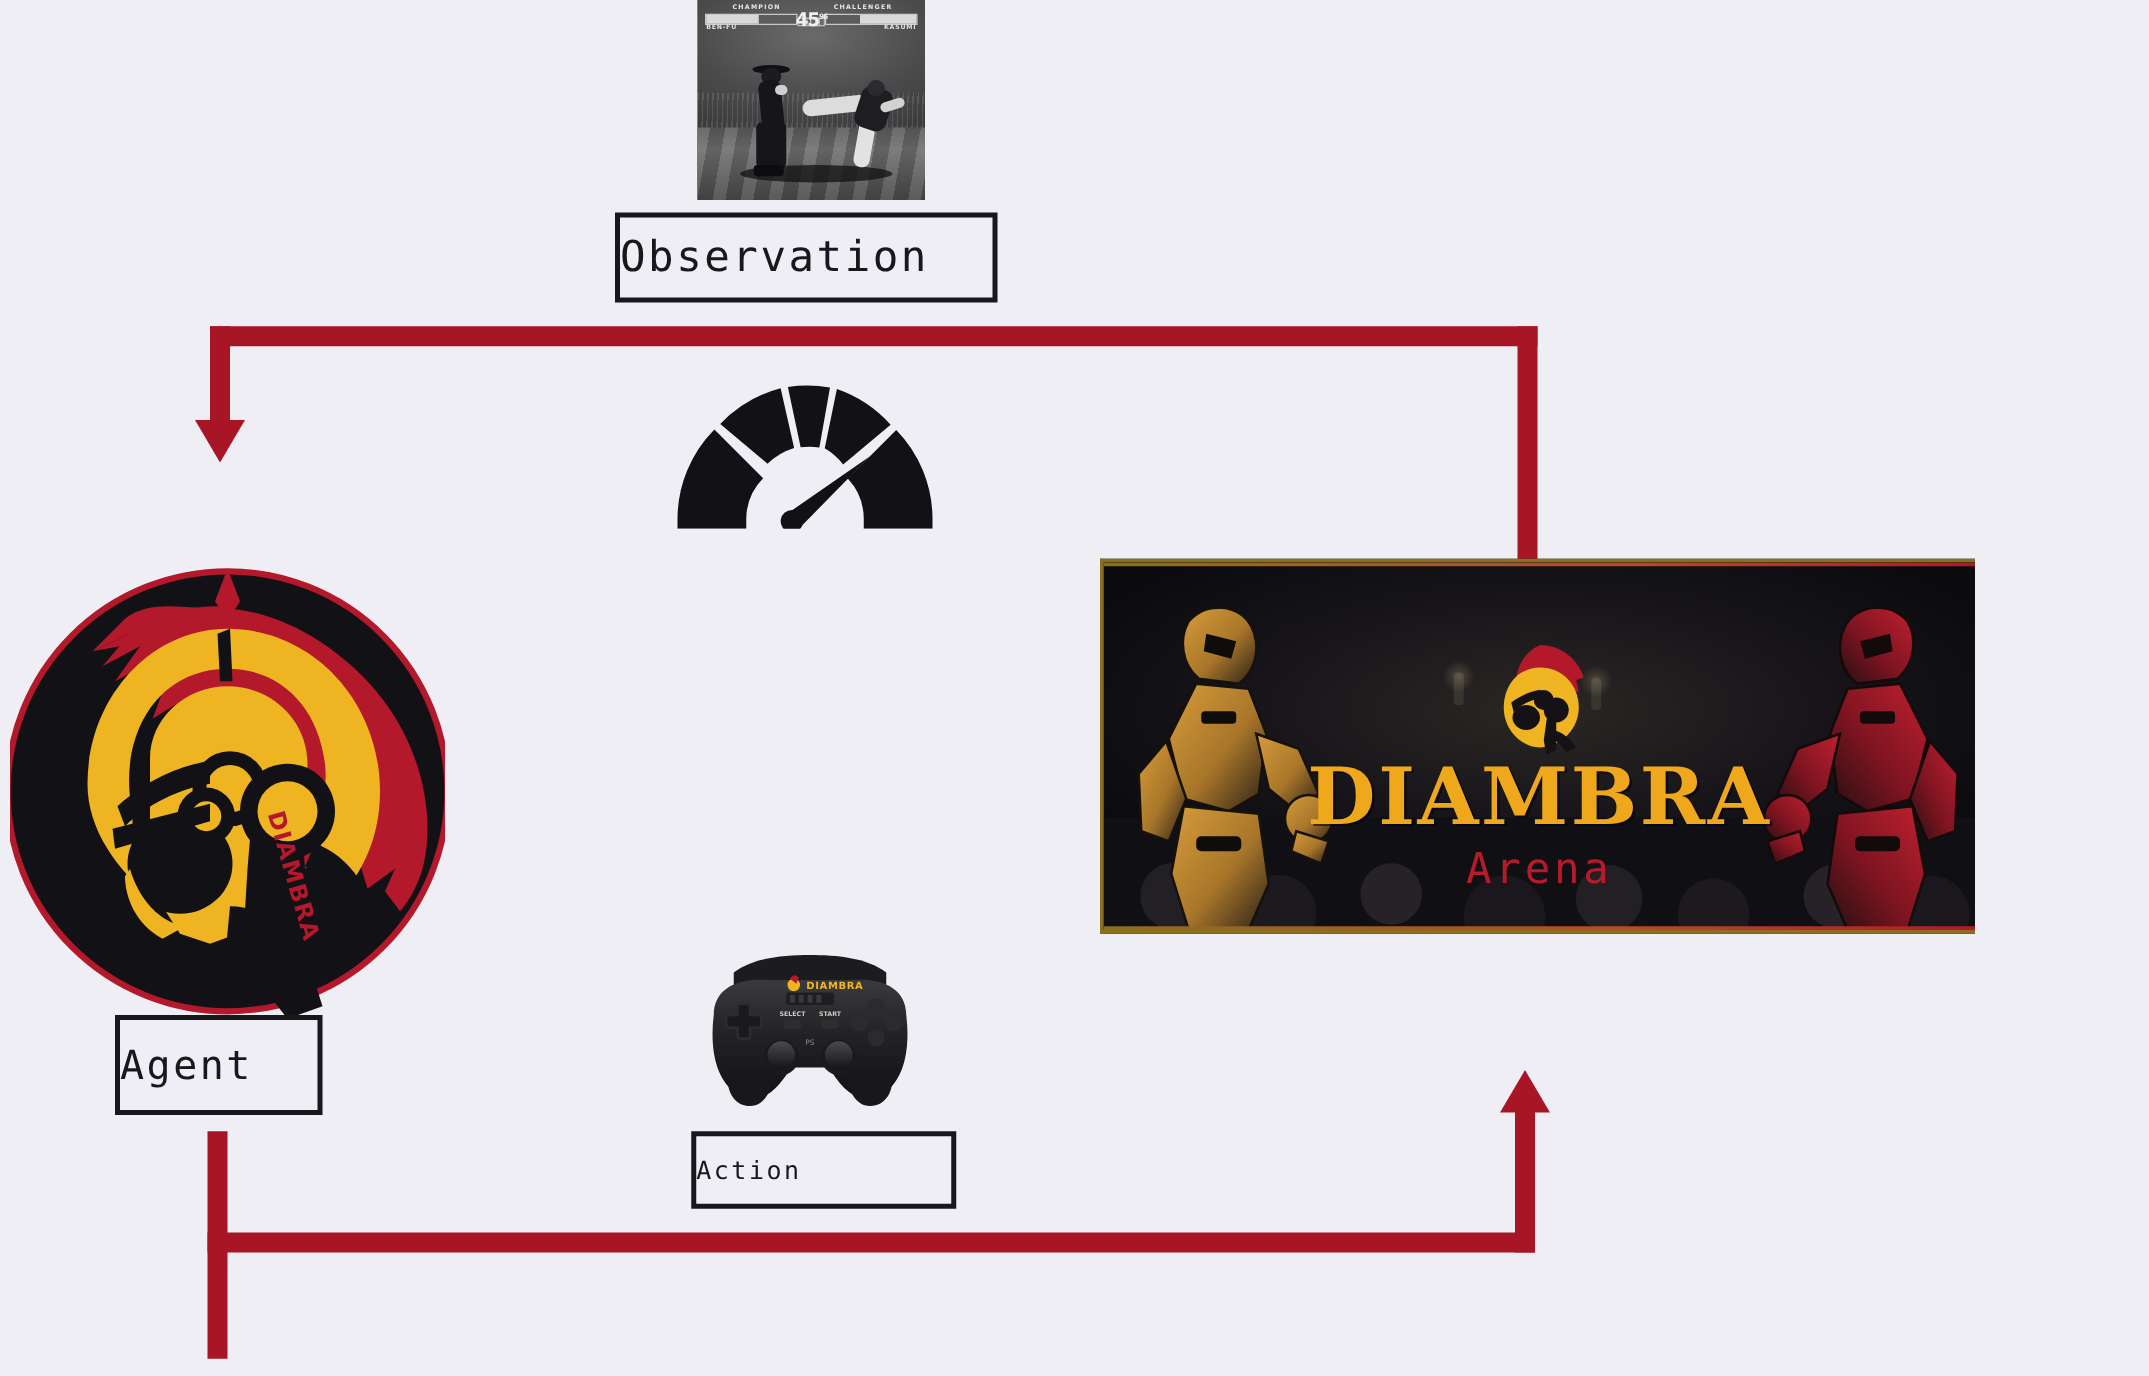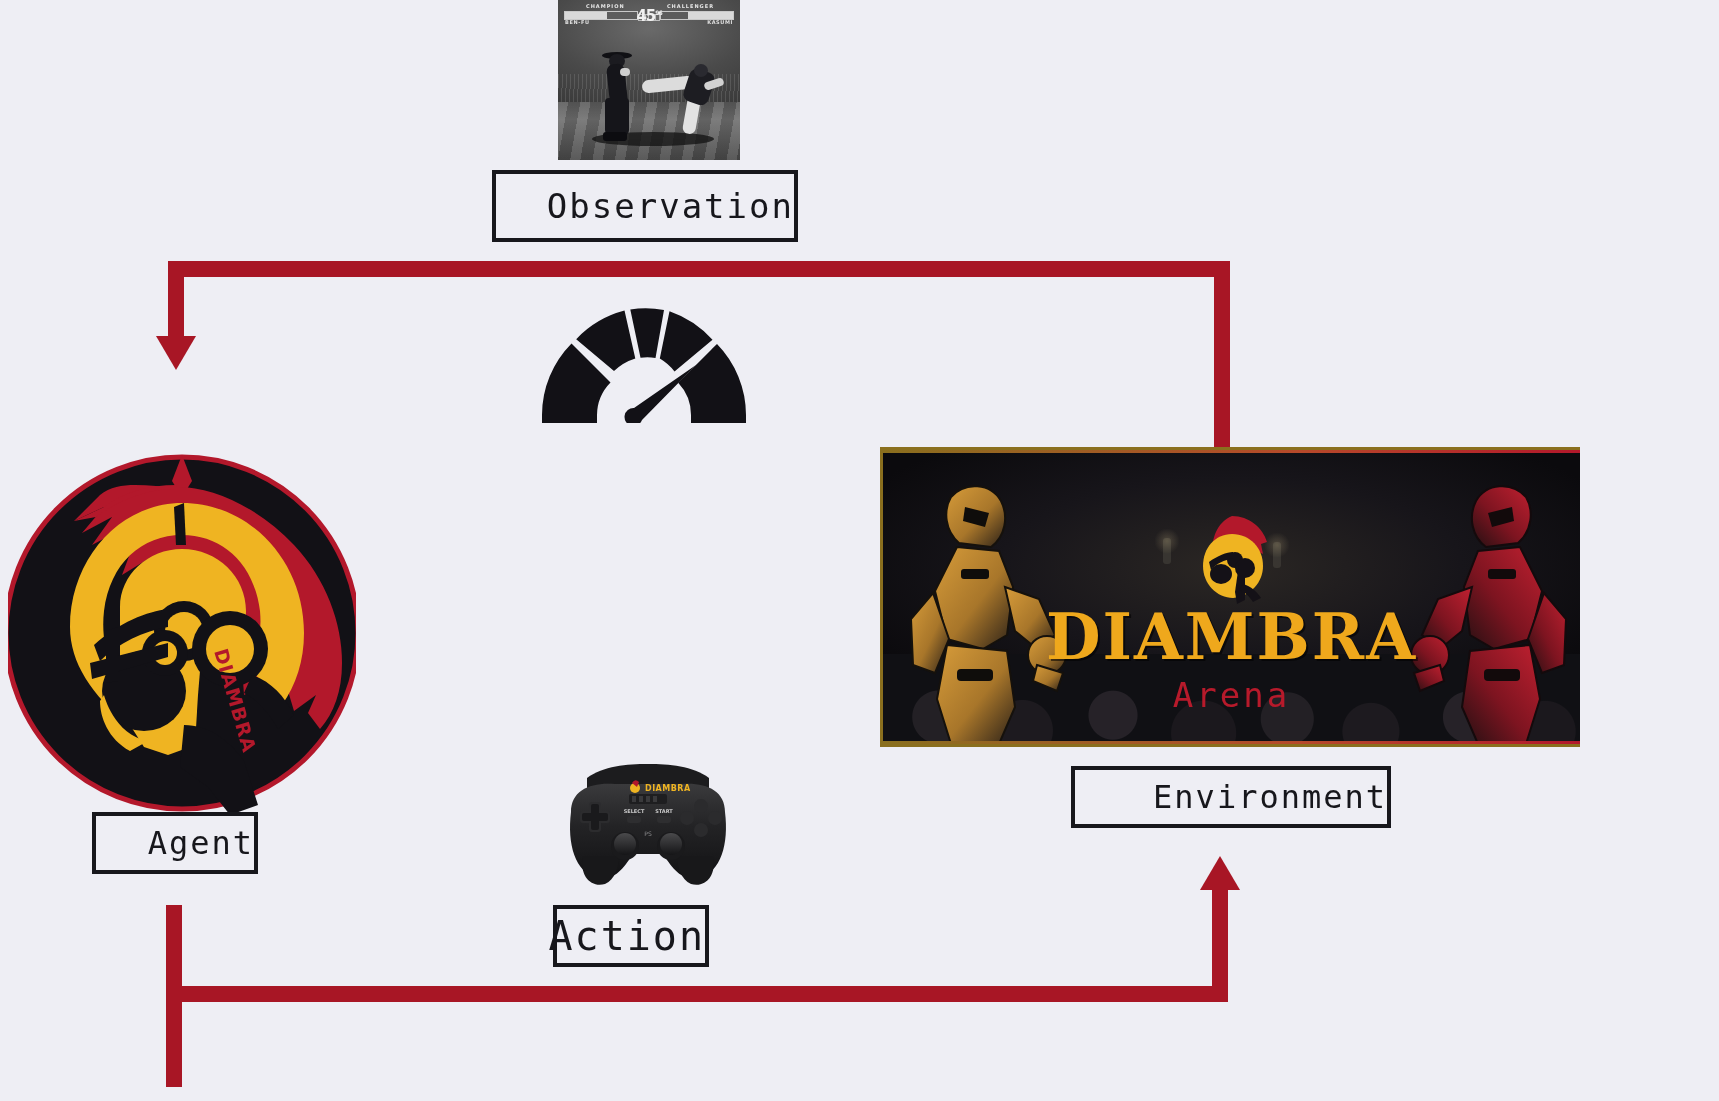--- a/index.html
+++ b/index.html
@@ -10,21 +10,21 @@
     overflow:hidden;
     position:relative;
   }
   .stage{position:absolute;inset:0;}
 
   
   .label-box{
     position:absolute;
     border:4px solid #17171c;
     background:#eeeef4;
-    display:flex;align-items:center;justify-content:flex-end;
+    display:flex;align-items:center;justify-content:flex-start;
     color:#17171c;
     letter-spacing:2px;
     font-family:"DejaVu Sans Mono", monospace;
     font-weight:400;
     z-index:40;
     box-sizing:border-box;
   }
 
   
   #observation-image{
@@ -298,21 +298,21 @@
         <path d="M176,330 C200,330 220,344 236,366 L250,410 L222,420 L200,392 L172,372 Z"></path>
         <path d="M244,280 C262,286 276,300 286,320 L270,334 C260,316 248,304 236,298 Z"></path>
       </g>
 
       <g transform="translate(206,256) rotate(74)">
         <text x="0" y="0" fill="#b3182b" font-family="DejaVu Sans, sans-serif" font-size="19" font-weight="bold" letter-spacing="1">DIAMBRA</text>
       </g>
     </svg>
   </div>
 
-  <div class="label-box" style="left:92px;top:812px;width:166px;height:62px;font-size:32px;">
+  <div class="label-box" style="left:92px;top:812px;width:166px;height:80px;font-size:32px;">
     <span>Agent</span>
   </div>
 
   <div id="action-gamepad">
     <svg viewBox="0 0 190 128" width="190" height="128">
       <defs>
         <linearGradient id="padBody" x1="0" y1="0" x2="0" y2="1">
           <stop offset="0%" stop-color="#3a3a3c"></stop>
           <stop offset="45%" stop-color="#232325"></stop>
           <stop offset="100%" stop-color="#121214"></stop>
@@ -371,21 +371,21 @@
       <g>
         <circle cx="82" cy="28" r="5" fill="#efb422"></circle>
         <path d="M79,23 q3,-5 7,-1 l-2,5 Z" fill="#b3182b"></path>
         <text x="92" y="31" fill="#efb422" font-family="DejaVu Sans, sans-serif" font-size="8" font-weight="bold" letter-spacing="0.5">DIAMBRA</text>
       </g>
 
       <text x="95" y="76" text-anchor="middle" fill="#8a8a8c" font-family="DejaVu Sans, sans-serif" font-size="6">PS</text>
     </svg>
   </div>
 
-  <div class="label-box" style="left:553px;top:905px;width:156px;height:62px;font-size:40px;">
+  <div class="label-box" style="left:553px;top:905px;width:212px;height:62px;font-size:20px;">
     <span>Action</span>
   </div>
 
   <div id="environment-banner">
     <div class="env-bg"></div>
     <div class="env-rocks"></div>
     <div class="env-lamp" style="left:280px;top:88px;"></div>
     <div class="env-lamp" style="left:390px;top:92px;"></div>
 
     <svg class="robot gold" viewBox="0 0 200 285">
@@ -451,17 +451,14 @@
         </g>
       </svg>
       <div class="env-title">DIAMBRA</div>
       <div class="env-sub">Arena</div>
     </div>
 
     <div style="position:absolute;left:0;right:0;top:0;height:3px;background:linear-gradient(90deg,#8a6f1e,#b7492a 60%,#b3182b);z-index:6;"></div>
     <div style="position:absolute;left:0;right:0;bottom:0;height:3px;background:linear-gradient(90deg,#8a6f1e,#b7492a 60%,#b3182b);z-index:6;"></div>
   </div>
 
-  <div class="label-box" style="left:1071px;top:766px;width:320px;height:62px;font-size:32px;">
-    <span>Environment</span>
-  </div>
 
 </div>
 
 </body></html>

